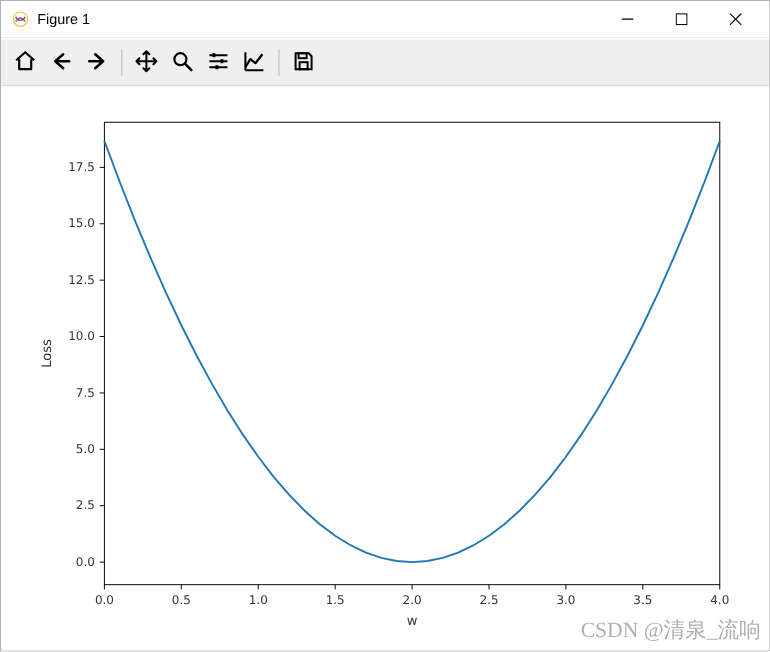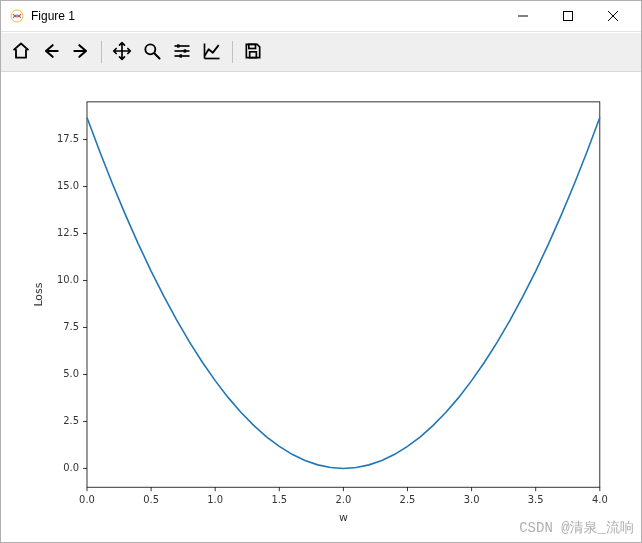--- a/index.html
+++ b/index.html
@@ -99,22 +99,22 @@
     font-family: "DejaVu Sans", Arial, sans-serif;
     font-size: 11px;
     fill: #333;
   }
 
   .watermark {
     position: absolute;
     right: 8px;
     bottom: 6px;
     color: rgba(120,120,120,0.6);
-    font-size: 14px;
-    font-family: Liberation Mono, monospace;
+    font-size: 18px;
+    font-family: Liberation Serif, serif;
     pointer-events: none;
   }
 </style>
 </head>
 <body>
 
 <div class="window">
 
   <div class="titlebar">
     <span class="app-icon">

